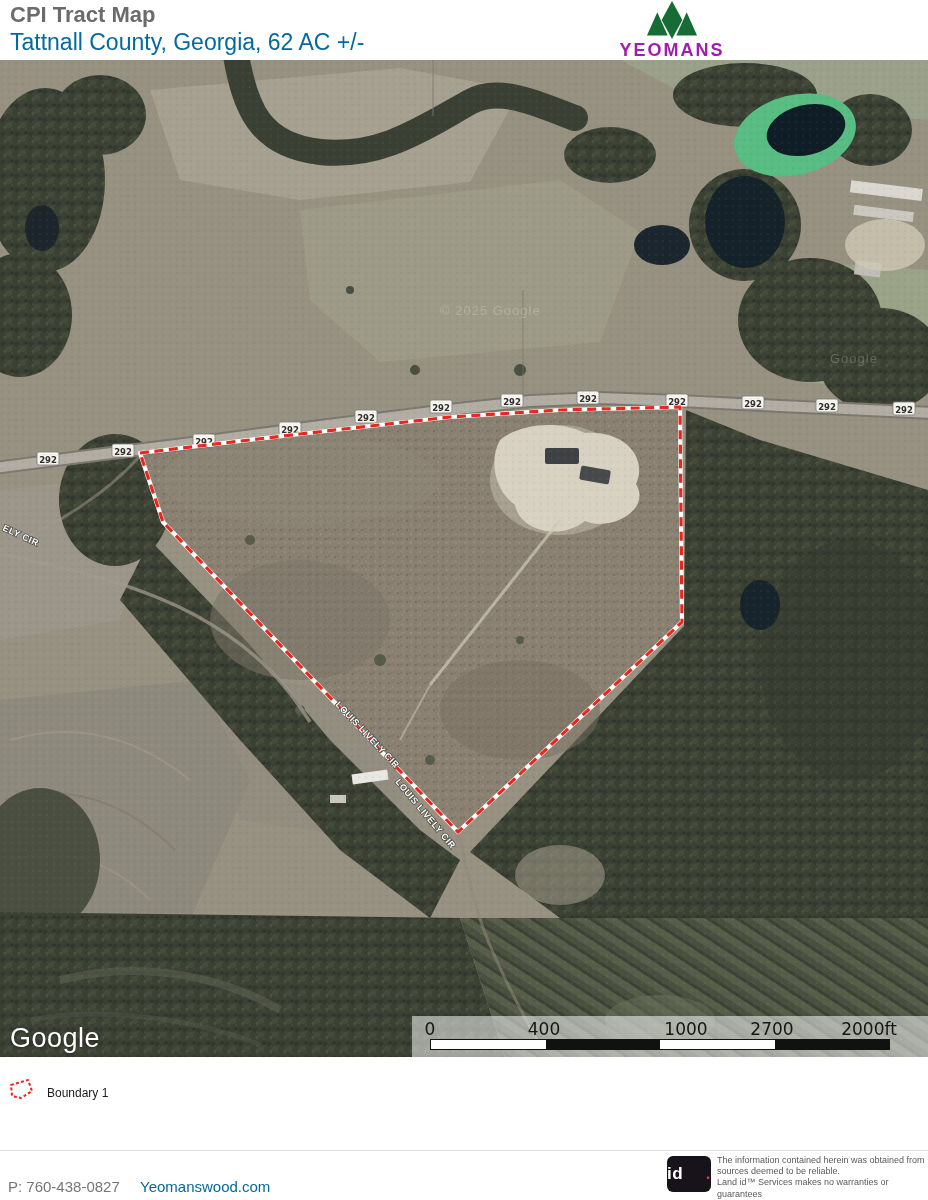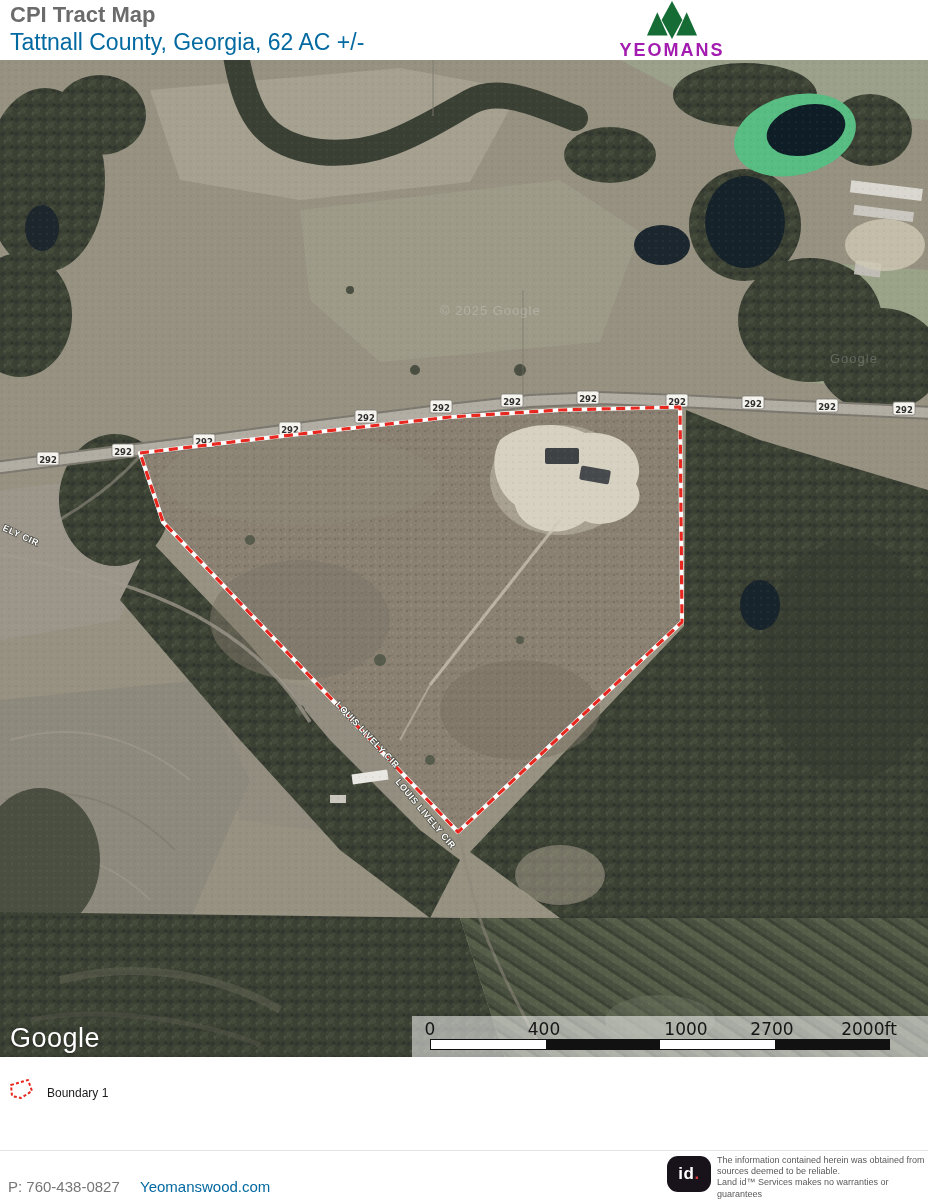--- a/index.html
+++ b/index.html
@@ -41,21 +41,21 @@
   
   .legend{position:absolute;left:8px;top:1078px;display:flex;align-items:flex-end;gap:13px;}
   .legend-label{font-size:12px;color:#1a1a1a;}
 
   
   .footer-divider{position:absolute;left:0;top:1150px;width:928px;border-top:1px solid #e3e3e3;}
   .contact-name{position:absolute;left:8px;top:1157px;font-size:15px;font-weight:bold;color:#767676;margin-top:48px;}
   .contact-phone{position:absolute;left:8px;top:1178px;font-size:15px;color:#767676;}
   .contact-site{position:absolute;left:140px;top:1178px;font-size:15px;color:#0369a1;}
   .landid-logo{position:absolute;left:667px;top:1156px;width:44px;height:36px;background:#18131a;
-               border-radius:11px;display:flex;align-items:center;justify-content:center;
+               border-radius:6px;display:flex;align-items:center;justify-content:space-between;
                color:#fff;font-weight:bold;font-size:17px;letter-spacing:.5px;}
   .landid-logo .dot{color:#d63a3a;}
   .disclaimer{position:absolute;left:717px;top:1155px;width:212px;font-size:9px;line-height:11.2px;
               color:#5a5a5a;white-space:pre-line;}
 </style>
 </head>
 <body>
 
 <div class="page">
 

